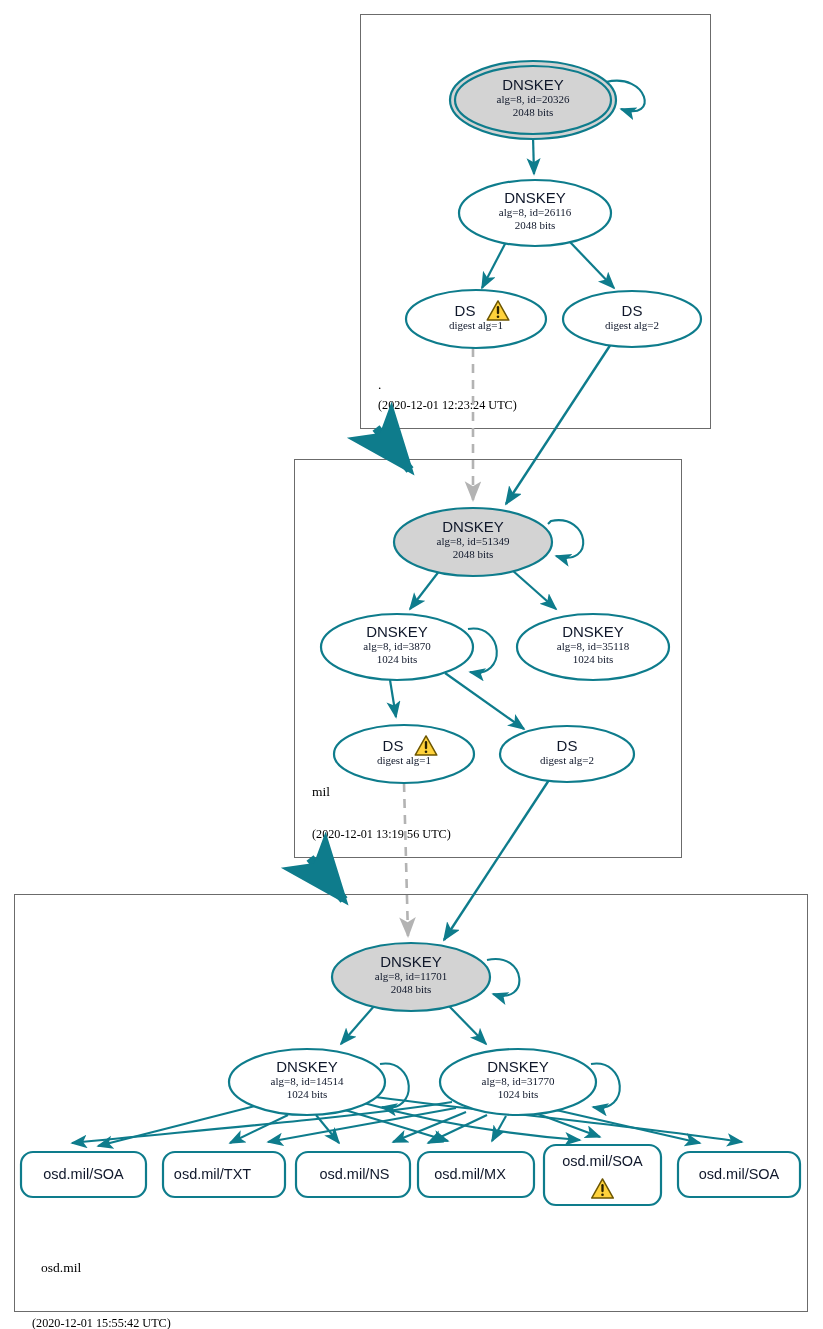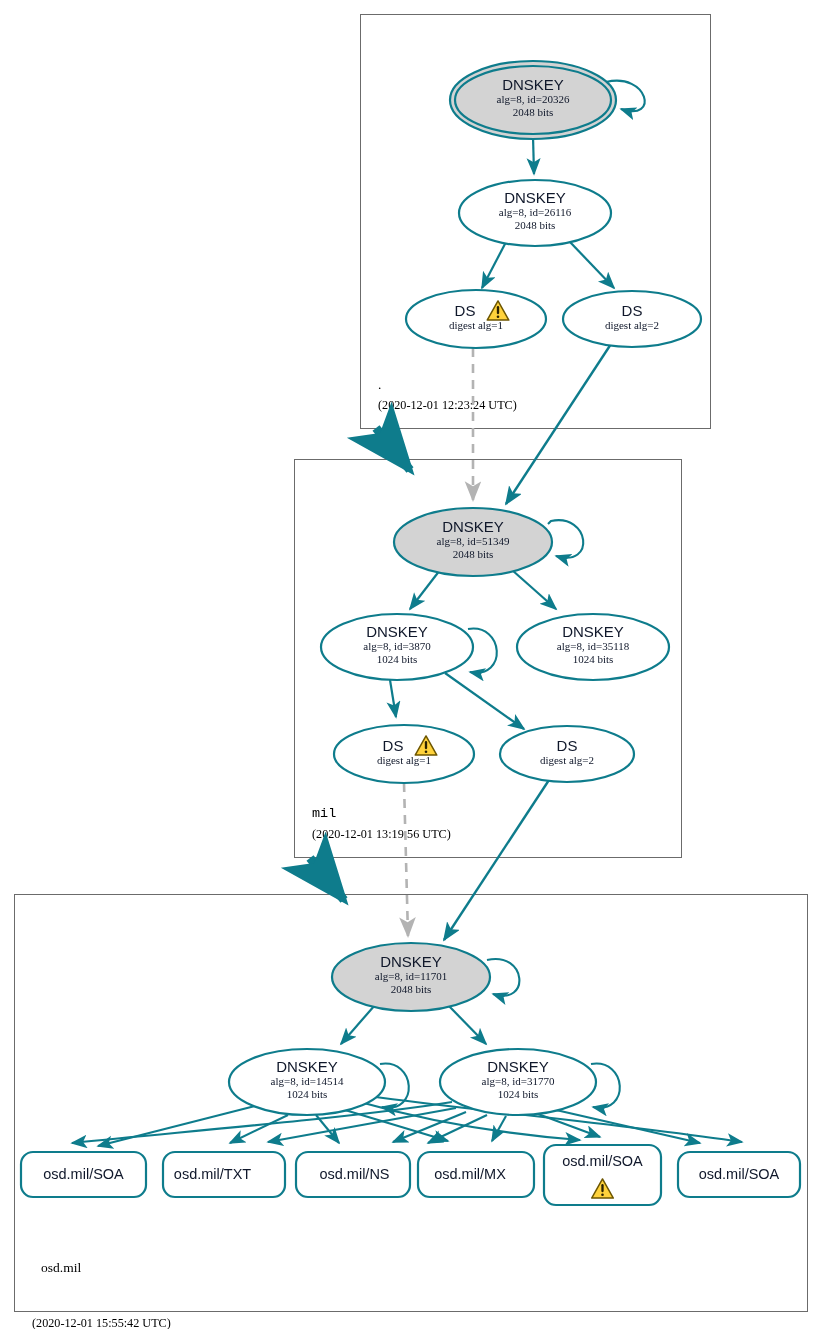--- a/index.html
+++ b/index.html
@@ -20,21 +20,21 @@
 <body>
 
 <div class="stage">
 
   <div class="zonebox" id="box-root" style="left: 360px; top: 14px; width: 351px; height: 415px; border-color: rgb(107, 107, 107);"></div>
   <div class="zonebox" id="box-mil" style="left: 294px; top: 459px; width: 388px; height: 399px; border-color: rgb(107, 107, 107);"></div>
   <div class="zonebox" id="box-osdmil" style="left: 14px; top: 894px; width: 794px; height: 418px; border-color: rgb(107, 107, 107);"></div>
 
   <div class="zonelabel zonename" id="lbl-root-name" style="left: 378px; top: 377px;">.</div>
   <div class="zonelabel zonetime" id="lbl-root-time" style="left: 378px; top: 398px;">(2020-12-01 12:23:24 UTC)</div>
-  <div class="zonelabel zonename" id="lbl-mil-name" style="left: 312px; top: 806px; font-family: Liberation Mono, monospace;">mil</div>
+  <div class="zonelabel zonename" id="lbl-mil-name" style="left: 312px; top: 784px;">mil</div>
   <div class="zonelabel zonetime" id="lbl-mil-time" style="left: 312px; top: 827px;">(2020-12-01 13:19:56 UTC)</div>
   <div class="zonelabel zonename" id="lbl-osd-name" style="left: 41px; top: 1260px;">osd.mil</div>
   <div class="zonelabel zonetime" id="lbl-osd-time" style="left: 32px; top: 1316px;">(2020-12-01 15:55:42 UTC)</div>
 
   <svg class="layer" id="gfx" viewBox="0 0 823 1329" xmlns="http://www.w3.org/2000/svg">
     <defs>
       <marker id="ar" markerWidth="9" markerHeight="9" refX="7.2" refY="3.2" orient="auto" markerUnits="strokeWidth">
         <path d="M0,0 L8,3.2 L0,6.4 L1.9,3.2 z" fill="#0e7c8c"></path>
       </marker>
       <marker id="ar-gray" markerWidth="9" markerHeight="9" refX="7.2" refY="3.2" orient="auto" markerUnits="strokeWidth">

